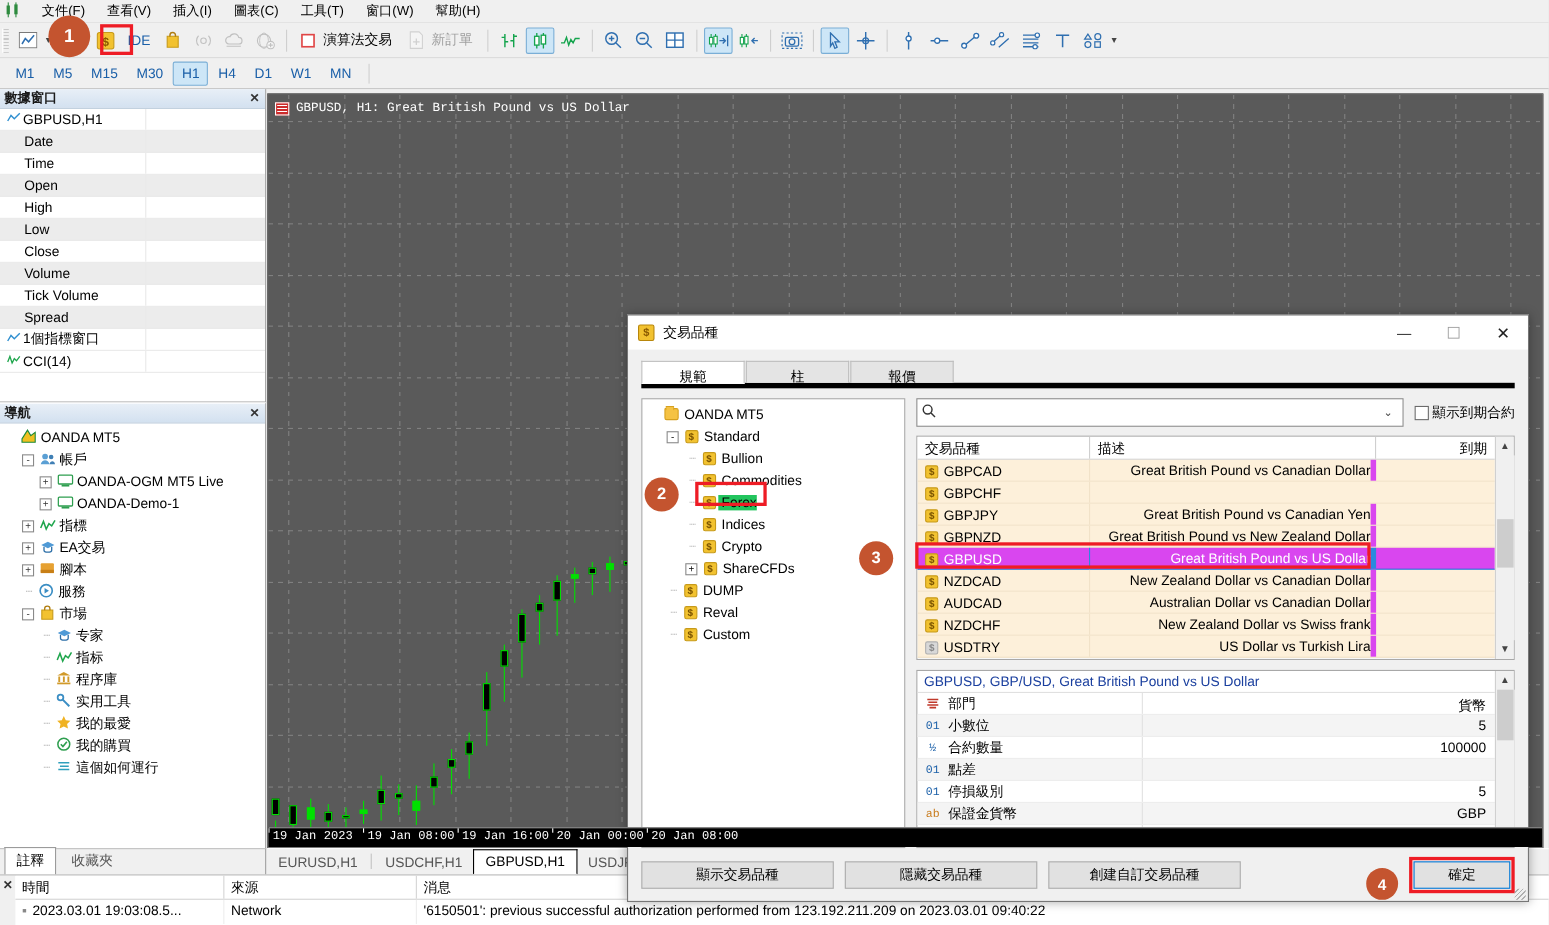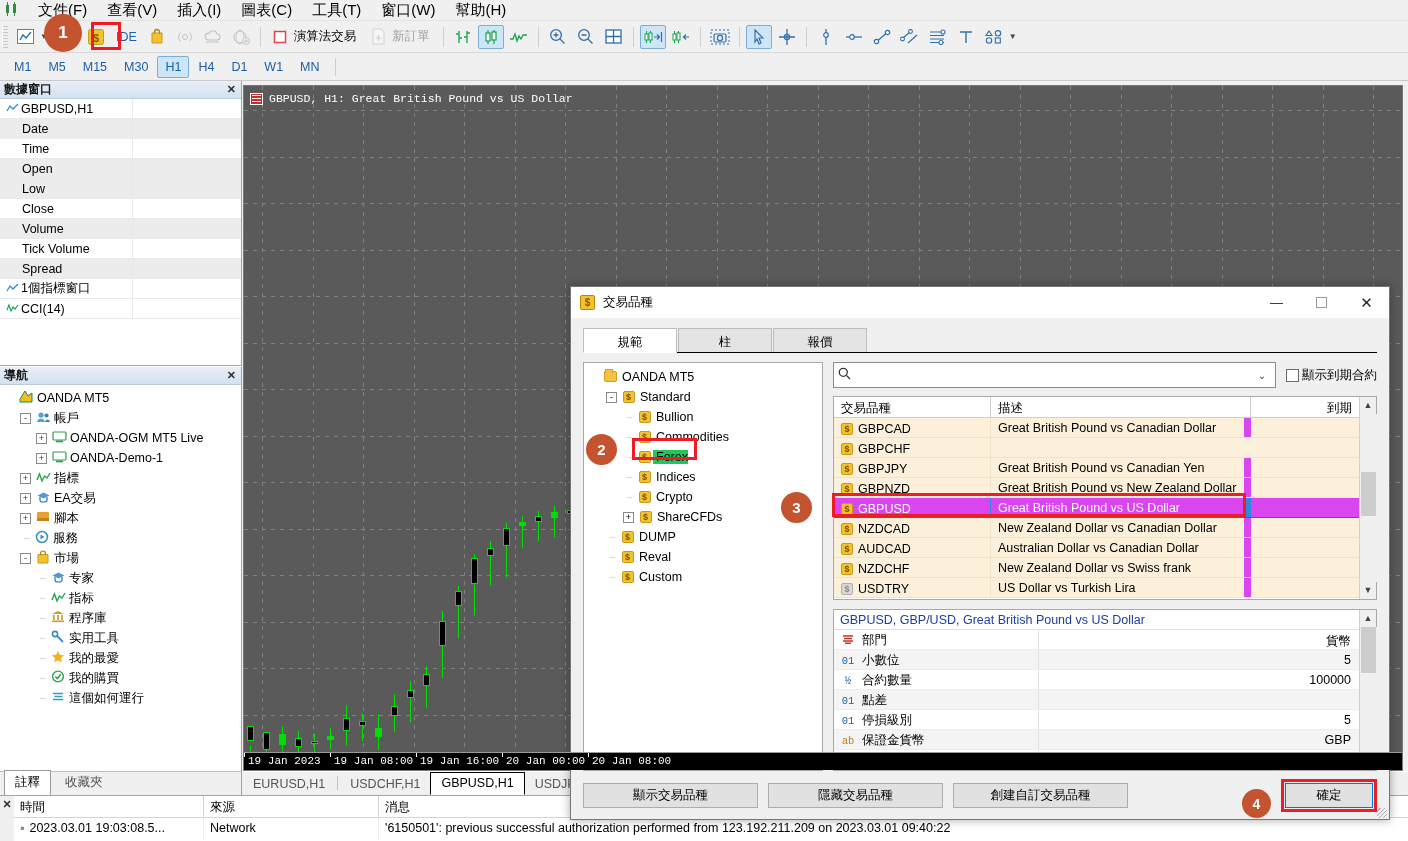--- a/index.html
+++ b/index.html
@@ -14,21 +14,21 @@
   }
   #root { position: relative; width: 1408px; height: 841px; }
 
   
   .menubar {
     position: absolute; top: 0; left: 0; width: 1408px; height: 21px;
     background: #f0f0f0; display: flex; align-items: center;
     border-bottom: 1px solid #e3e3e3;
   }
   .menu-logo { width: 28px; text-align: center; color: #2e8b3f; font-size: 13px; letter-spacing: -1px; }
-  .menu-item { padding: 2px 10px; font-size: 15px; color: #000; white-space: nowrap; }
+  .menu-item { padding: 2px 10px; font-size: 12px; color: #000; white-space: nowrap; }
 
   
   .toolbar {
     position: absolute; top: 21px; left: 0; width: 1408px; height: 32px;
     background: #f0f0f0; display: flex; align-items: center;
     border-bottom: 1px solid #d8d8d8;
   }
   .tb-grip { width: 6px; height: 22px; margin-left: 2px; margin-right: 3px;
     background: repeating-linear-gradient(to bottom, #c8c8c8 0 1px, transparent 1px 3px);
     border-left: 1px solid #fff; }
@@ -167,21 +167,21 @@
     border: 1px solid #b8860b; border-radius: 2px; position: relative; flex: none; }
   .dlg-ico::after { content:'$'; position:absolute; inset:0; font-size:10px; line-height:14px;
     text-align:center; color:#8a5a00; font-weight:bold; }
   .dlg-title-text { font-size: 12.5px; }
   .dlg-ctrls { margin-left: auto; display: flex; height: 31px; }
   .dlg-ctrl { width: 45px; display: flex; align-items: center; justify-content: center;
     font-size: 13px; color: #222; }
   .dlg-ctrl.close { font-size: 15px; }
   .dlg-body { flex: 1; background: #f0f0f0; padding: 10px 12px 0 12px; display: flex; flex-direction: column; }
 
-  .dlg-tabs { display: flex; height: 25px; border-bottom: 1px solid #000000; }
+  .dlg-tabs { display: flex; height: 25px; border-bottom: 5px solid #000000; }
   .dtab { width: 94px; text-align: center; font-size: 12.5px; padding-top: 5px;
     background: #e4e4e4; border: 1px solid #bdbdbd; border-bottom: none; margin-right: 1px; }
   .dtab.sel { background: #fff; border-bottom: 1px solid #fff; margin-bottom: -1px; }
 
   .dlg-main { display: flex; gap: 10px; margin-top: 9px; flex: 1; }
   .tree-panel { width: 240px; background: #fff; border: 1px solid #a8a8a8; padding: 4px 0 0 5px;
     font-size: 12.5px; overflow: hidden; }
   .tnode { display: flex; align-items: center; height: 20px; white-space: nowrap; }
   .texp { width: 11px; height: 11px; border: 1px solid #8a8a8a; background: #fff;
     font-size: 9px; line-height: 9px; text-align: center; margin-right: 3px; flex: none; }
@@ -216,21 +216,21 @@
   .st-main { flex: 1; overflow: hidden; }
   .st-head { display: flex; height: 21px; font-size: 12.5px; background: #fff;
     border-bottom: 1px solid #cfcfcf; }
   .st-head .h1 { width: 157px; padding: 3px 0 0 7px; border-right: 1px solid #cfcfcf; }
   .st-head .h2 { flex: 1; padding: 3px 0 0 7px; border-right: 1px solid #cfcfcf; }
   .st-head .h3 { width: 108px; padding: 3px 7px 0 0; text-align: right; }
   .st-row { display: flex; height: 20px; font-size: 12.5px; background: #fdf0da;
     border-bottom: 1px solid #f1e2c8; }
   .st-row .c1 { width: 157px; padding: 2px 0 0 7px; border-right: 1px solid #f1e2c8;
     display: flex; align-items: center; gap: 5px; }
-  .st-row .c2 { flex: 1; padding: 3px 0 0 7px; border-right: 7px solid #d946ef; }
+  .st-row .c2 { flex: 1; padding: 3px 0 0 7px; border-right: 5px solid #d946ef; text-align: right; }
   .st-row .c3 { width: 108px; }
   .st-row.sel { background: #d946ef; color: #fff; border-bottom-color: #0078d7; }
   .st-row.sel .c1, .st-row.sel .c2 { border-right-color: #2a8ade; }
   .scroll-col { width: 17px; background: #f0f0f0; border-left: 1px solid #d0d0d0;
     display: flex; flex-direction: column; align-items: center; }
   .sc-arrow { height: 17px; width: 17px; font-size: 9px; text-align: center; line-height: 17px; color: #444; }
   .sc-track { flex: 1; width: 17px; background: #f0f0f0; position: relative; }
   .sc-thumb { position: absolute; left: 1px; width: 15px; background: #cdcdcd; }
 
   .prop-table { margin-top: 9px; flex: 1; background: #fff; border: 1px solid #a8a8a8; display: flex; }
@@ -523,20 +523,24 @@
       <div class="dw-row alt">
         <div class="c1" style="padding-left:22px">Date</div>
         <div class="c2"></div>
       </div>
       <div class="dw-row">
         <div class="c1" style="padding-left:22px">Time</div>
         <div class="c2"></div>
       </div>
       <div class="dw-row alt">
         <div class="c1" style="padding-left:22px">Open</div>
+        <div class="c2"></div>
+      </div>
+      <div class="dw-row">
+        <div class="c1" style="padding-left:22px">High</div>
         <div class="c2"></div>
       </div>
       <div class="dw-row alt">
         <div class="c1" style="padding-left:22px">Low</div>
         <div class="c2"></div>
       </div>
       <div class="dw-row">
         <div class="c1" style="padding-left:22px">Close</div>
         <div class="c2"></div>
       </div>

